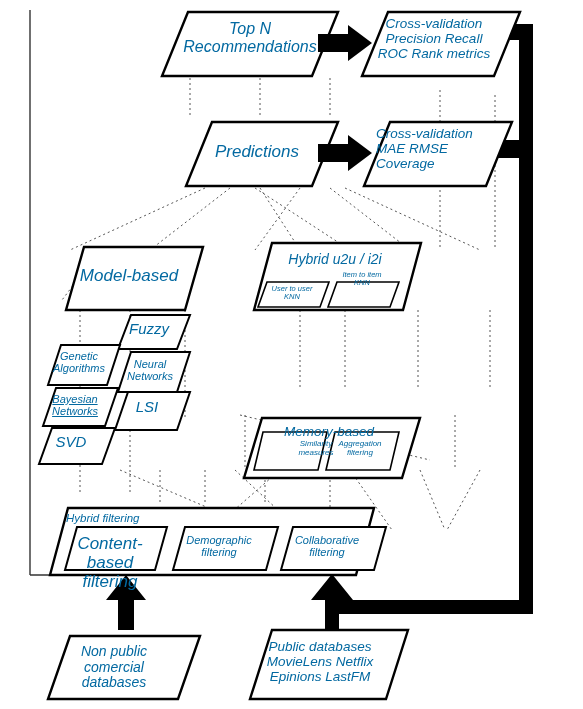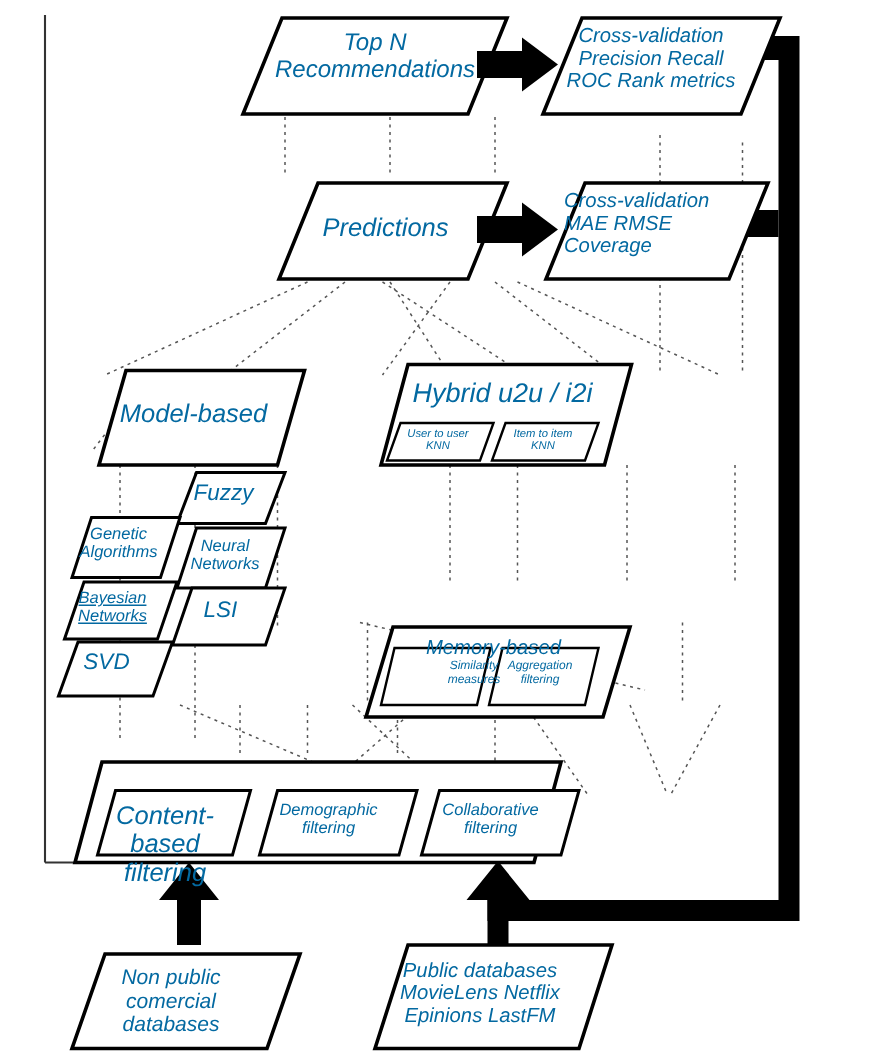--- a/index.html
+++ b/index.html
@@ -126,26 +126,26 @@
 ROC Rank metrics</div>
 
   <div class="lbl" style="left:190px;top:142px;width:134px;font-size:17px;">Predictions</div>
 
   <div class="lbl" style="left:364px;top:126px;width:134px;font-size:13.5px;text-align:left;padding-left:12px;box-sizing:border-box;">Cross-validation
 MAE  RMSE
 Coverage</div>
 
   <div class="lbl" style="left:68px;top:266px;width:122px;font-size:17px;">Model-based</div>
 
-  <div class="lbl" style="left:256px;top:252px;width:158px;font-size:18px;">Hybrid u2u / i2i</div>
+  <div class="lbl" style="left:256px;top:252px;width:158px;font-size:14px;">Hybrid u2u / i2i</div>
 
   <div class="lbl" style="left:259px;top:285px;width:66px;font-size:7.5px;">User to user
 KNN</div>
 
-  <div class="lbl" style="left:329px;top:285px;width:66px;font-size:7.5px;">Item to item
+  <div class="lbl" style="left:329px;top:271px;width:66px;font-size:7.5px;">Item to item
 KNN</div>
 
   <div class="lbl" style="left:253px;top:424px;width:152px;font-size:13.5px;">Memory-based</div>
 
   <div class="lbl" style="left:254px;top:440px;width:68px;font-size:8px;padding-left:28px;">Similarity
 measures</div>
 
   <div class="lbl" style="left:325px;top:440px;width:70px;font-size:8px;">Aggregation
 filtering</div>
 
@@ -157,20 +157,21 @@
   <div class="lbl" style="left:118px;top:358px;width:64px;font-size:11px;">Neural
 Networks</div>
 
   <div class="lbl" style="left:42px;top:393px;width:66px;font-size:11px;text-decoration:underline;">Bayesian
 Networks</div>
 
   <div class="lbl" style="left:116px;top:399px;width:62px;font-size:15px;">LSI</div>
 
   <div class="lbl" style="left:40px;top:434px;width:62px;font-size:15px;">SVD</div>
 
+  <div class="lbl" style="left:66px;top:512px;width:130px;font-size:11.5px;text-align:left;">Hybrid filtering</div>
 
   <div class="lbl" style="left:64px;top:534px;width:92px;font-size:17px;">Content-based
 filtering</div>
 
   <div class="lbl" style="left:172px;top:534px;width:94px;font-size:11px;">Demographic
 filtering</div>
 
   <div class="lbl" style="left:280px;top:534px;width:94px;font-size:11px;">Collaborative
 filtering</div>
 

